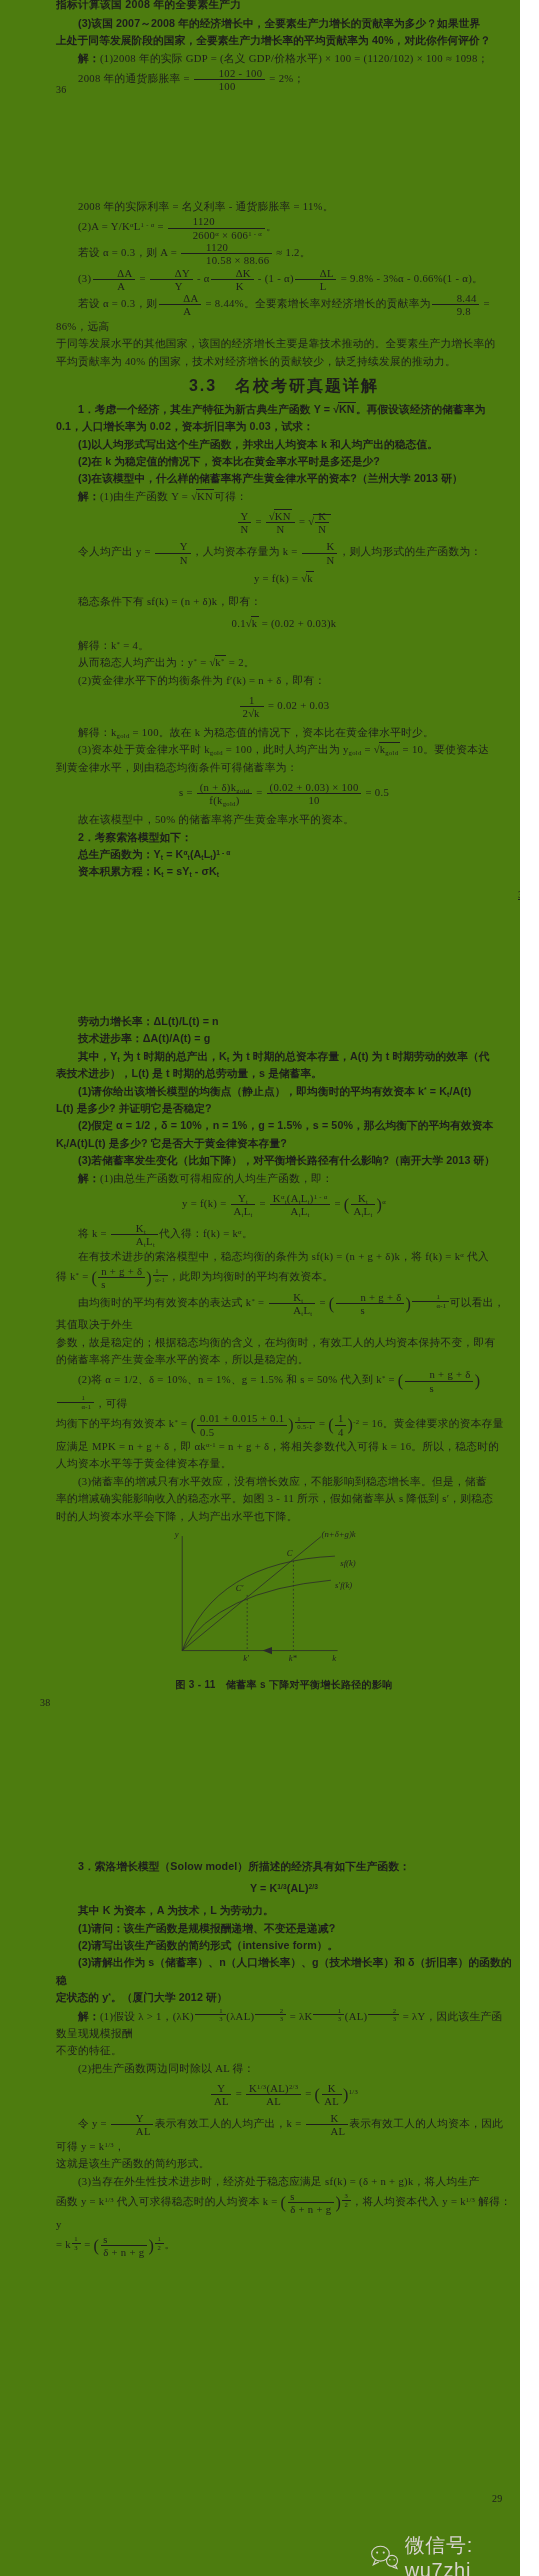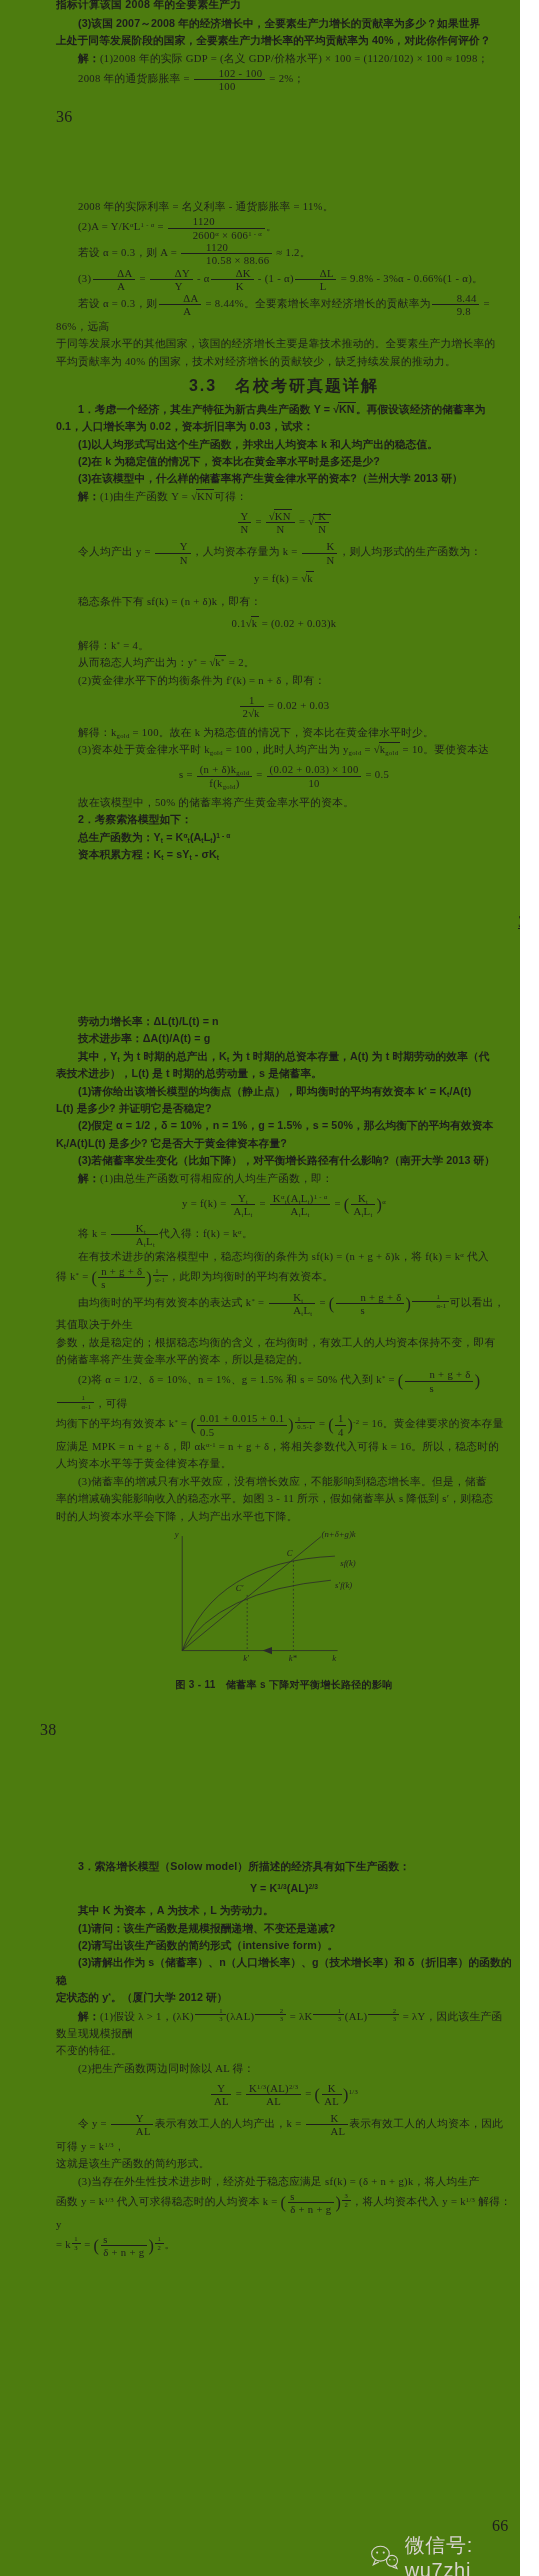--- a/index.html
+++ b/index.html
@@ -27,21 +27,21 @@
   .fr .nu{display:block;line-height:1.15;padding:0 2.7px;border-bottom:0.7px solid currentColor;}
   .fr .de{display:block;line-height:1.15;padding:0 2.7px;}
   sup{font-size:.62em;vertical-align:.5em;line-height:0;}
   sub{font-size:.62em;vertical-align:-.25em;line-height:0;}
   sup .fr,sub .fr{vertical-align:middle;margin:0 0.7px;}
   .sq{white-space:nowrap;}
   .sq .rad{letter-spacing:-0.7px;}
   .sq .sqi{border-top:0.7px solid currentColor;padding:0 1.3px 0 0.7px;}
   .bp{font-size:1.5em;vertical-align:middle;line-height:0;}
   
-  .folio{position:absolute;font-size:16px;color:#1d1d1d;margin-top:24px;}
+  .folio{position:absolute;font-size:10px;color:#1d1d1d;}
   #folio36{left:56px;top:84px;}
   #folio37{left:518px;top:889px;text-decoration:underline;}
   #folio38{left:40px;top:1697px;}
   #folio39{left:492px;top:2493px;}
   
   .figure-wrap{position:relative;height:143px;margin-top:2.7px;}
   svg.fig{position:absolute;left:106px;top:0;}
   svg.fig text{font-family:"Liberation Serif","DejaVu Serif",serif;font-style:italic;
                font-size:13px;fill:#222;letter-spacing:0;}
   
@@ -80,20 +80,21 @@
       <div class="line s ind">令人均产出 y = <span class="fr"><span class="nu">Y</span><span class="de">N</span></span>，人均资本存量为 k = <span class="fr"><span class="nu">K</span><span class="de">N</span></span>，则人均形式的生产函数为：</div>
       <div class="line f">y = f(k) = <span class="sq"><span class="rad">√</span><span class="sqi">k</span></span></div>
       <div class="line s ind">稳态条件下有 sf(k) = (n + δ)k，即有：</div>
       <div class="line f">0.1<span class="sq"><span class="rad">√</span><span class="sqi">k</span></span> = (0.02 + 0.03)k</div>
       <div class="line s ind">解得：k<sup>*</sup> = 4。</div>
       <div class="line s ind">从而稳态人均产出为：y<sup>*</sup> = <span class="sq"><span class="rad">√</span><span class="sqi">k<sup>*</sup></span></span> = 2。</div>
       <div class="line s ind">(2)黄金律水平下的均衡条件为 f′(k) = n + δ，即有：</div>
       <div class="line f"><span class="fr"><span class="nu">1</span><span class="de">2<span class="sq"><span class="rad">√</span><span class="sqi">k</span></span></span></span> = 0.02 + 0.03</div>
       <div class="line s ind">解得：k<sub>gold</sub> = 100。故在 k 为稳态值的情况下，资本比在黄金律水平时少。</div>
       <div class="line s ind">(3)资本处于黄金律水平时 k<sub>gold</sub> = 100，此时人均产出为 y<sub>gold</sub> = <span class="sq"><span class="rad">√</span><span class="sqi">k<sub>gold</sub></span></span> = 10。要使资本达</div>
+      <div class="line s">到黄金律水平，则由稳态均衡条件可得储蓄率为：</div>
       <div class="line f">s = <span class="fr"><span class="nu">(n + δ)k<sub>gold</sub></span><span class="de">f(k<sub>gold</sub>)</span></span> = <span class="fr"><span class="nu">(0.02 + 0.03) × 100</span><span class="de">10</span></span> = 0.5</div>
       <div class="line s ind">故在该模型中，50% 的储蓄率将产生黄金率水平的资本。</div>
       <div class="line q ind">2．考察索洛模型如下：</div>
       <div class="line q ind">总生产函数为：Y<sub>t</sub> = K<sup>α</sup><sub>t</sub>(A<sub>t</sub>L<sub>t</sub>)<sup>1 - α</sup></div>
       <div class="line q ind">资本积累方程：K<sub>t</sub> = sY<sub>t</sub> - σK<sub>t</sub></div>
     </section>
   <section class="page" id="pg38">
       <div class="line q ind">劳动力增长率：ΔL(t)/L(t) = n</div>
       <div class="line q ind">技术进步率：ΔA(t)/A(t) = g</div>
       <div class="line q ind">其中，Y<sub>t</sub> 为 t 时期的总产出，K<sub>t</sub> 为 t 时期的总资本存量，A(t) 为 t 时期劳动的效率（代</div>
@@ -158,21 +159,21 @@
       <div class="line s ind">令 y = <span class="fr"><span class="nu">Y</span><span class="de">AL</span></span>表示有效工人的人均产出，k = <span class="fr"><span class="nu">K</span><span class="de">AL</span></span>表示有效工人的人均资本，因此可得 y = k<sup>1/3</sup>，</div>
       <div class="line s">这就是该生产函数的简约形式。</div>
       <div class="line s ind">(3)当存在外生性技术进步时，经济处于稳态应满足 sf(k) = (δ + n + g)k，将人均生产</div>
       <div class="line s">函数 y = k<sup>1/3</sup> 代入可求得稳态时的人均资本 k = <span class="bp">(</span><span class="fr"><span class="nu">s</span><span class="de">δ + n + g</span></span><span class="bp">)</span><sup><span class="fr"><span class="nu">3</span><span class="de">2</span></span></sup>，将人均资本代入 y = k<sup>1/3</sup> 解得：y</div>
       <div class="line s">= k<sup><span class="fr"><span class="nu">1</span><span class="de">3</span></span></sup> = <span class="bp">(</span><span class="fr"><span class="nu">s</span><span class="de">δ + n + g</span></span><span class="bp">)</span><sup><span class="fr"><span class="nu">1</span><span class="de">2</span></span></sup>。</div>
     </section>
 
   <div class="folio" id="folio36">36</div>
   <div class="folio" id="folio37">37</div>
   <div class="folio" id="folio38">38</div>
-  <div class="folio" id="folio39">66</div>
+  <div class="folio" id="folio39">29</div>
 
   <div class="watermark">
     <svg width="35" height="32" viewBox="0 0 52 46">
       <g fill="none" stroke="currentColor" stroke-width="2">
         <ellipse cx="19" cy="17" rx="16" ry="13.5"></ellipse>
         <path d="M10,28 l-4,9 10,-5"></path>
         <circle cx="40" cy="30" r="10"></circle>
         <path d="M46,38 l3,6 -8,-3"></path>
       </g>
       <g fill="currentColor">

